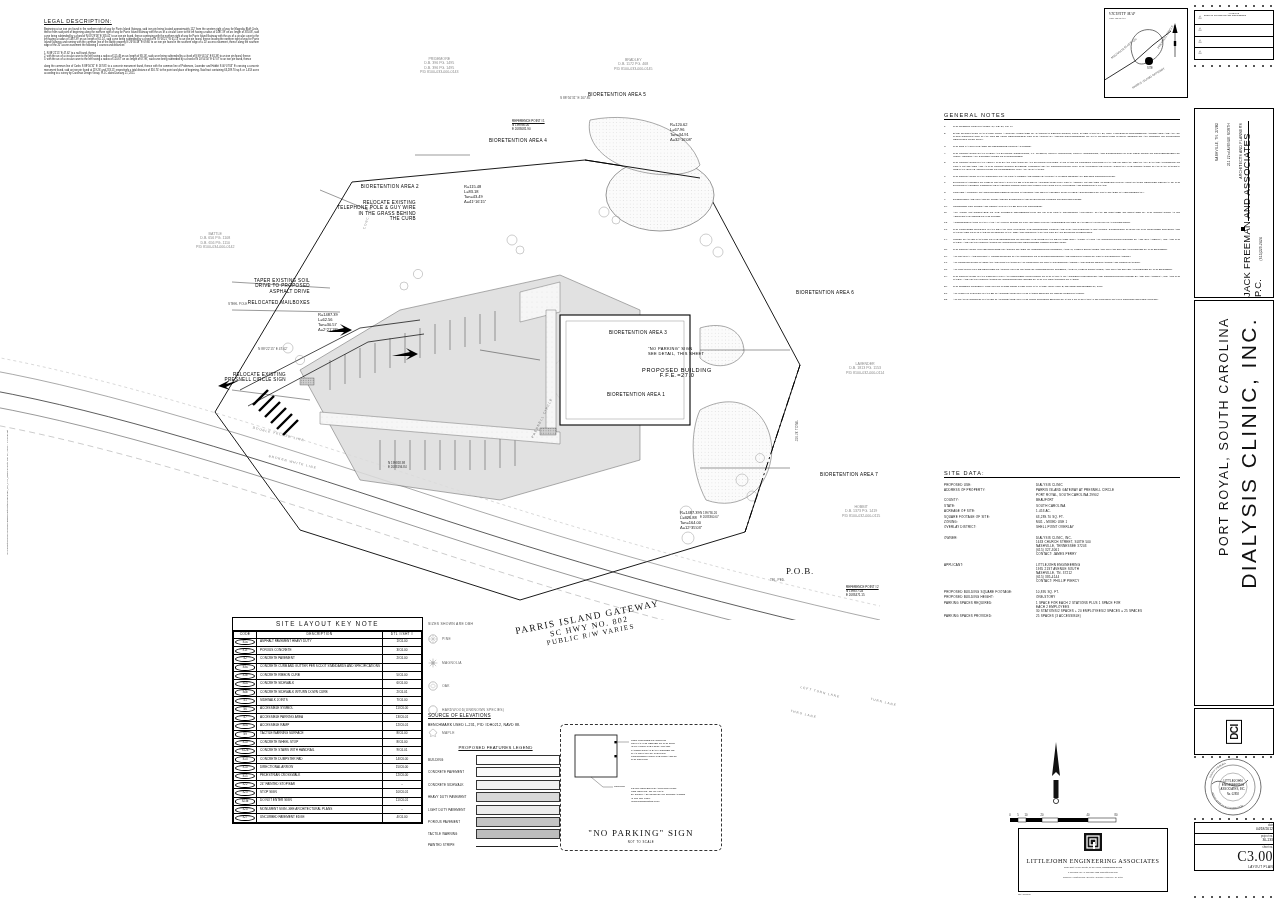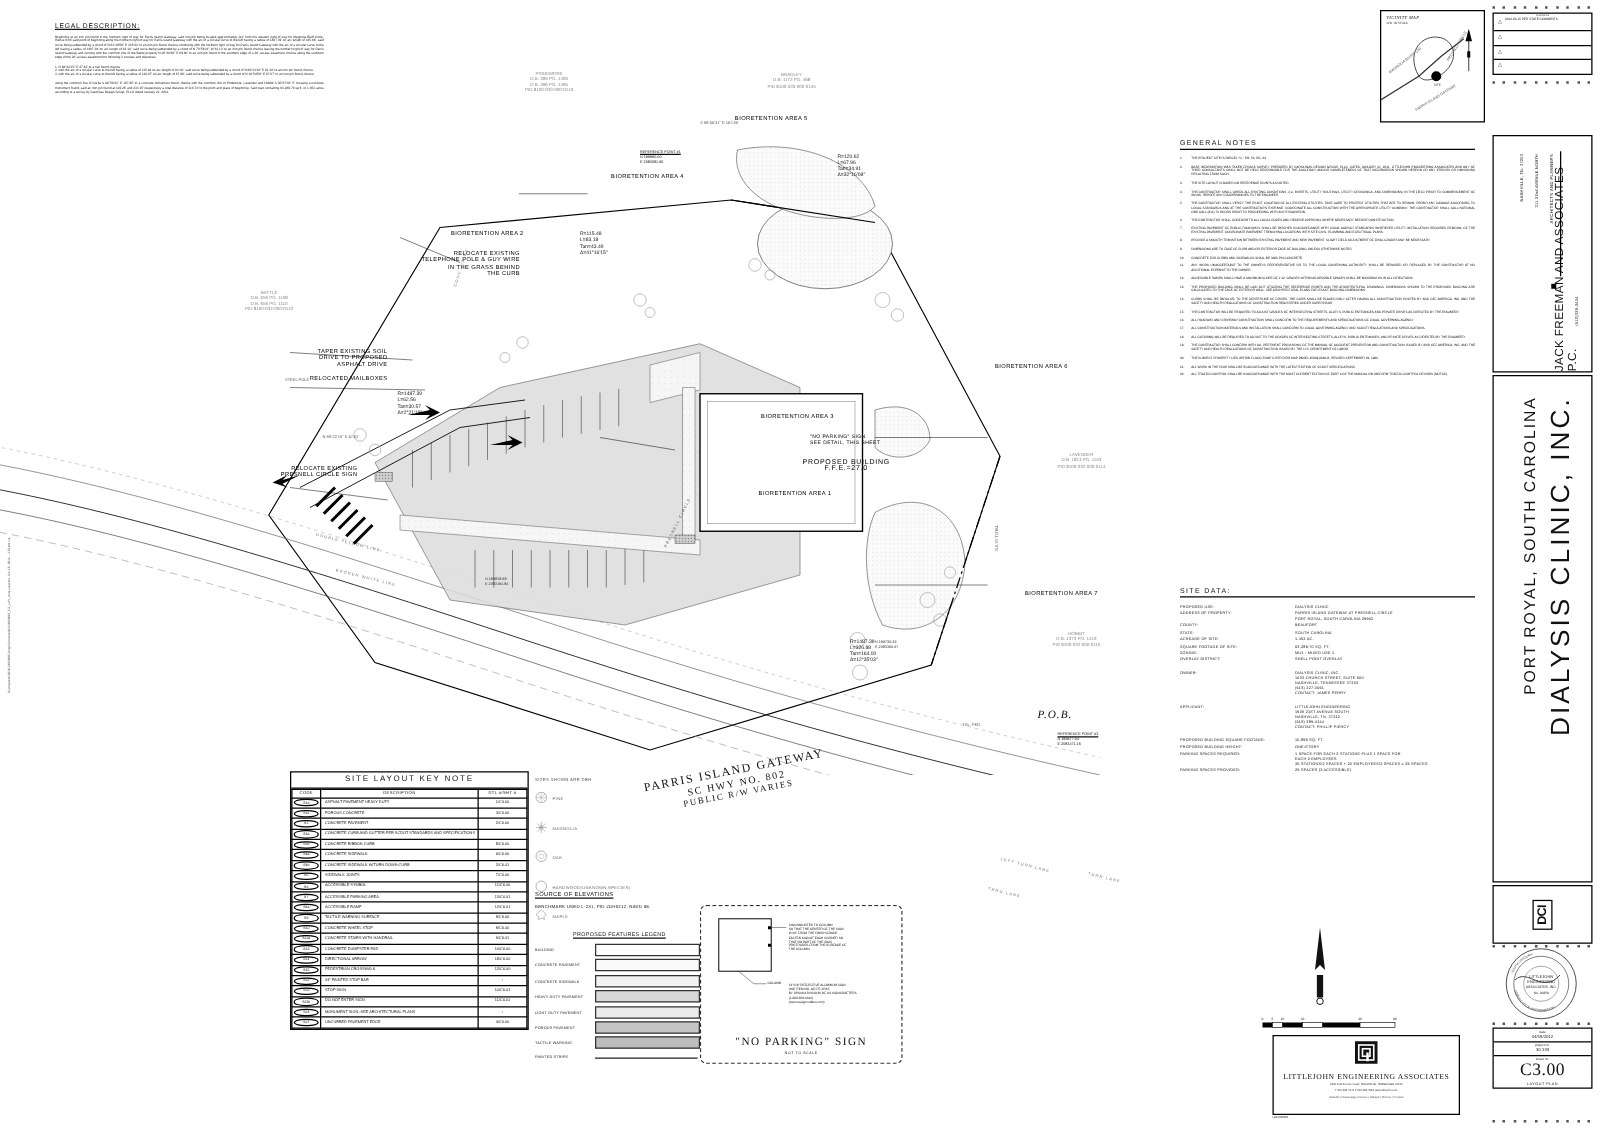--- a/index.html
+++ b/index.html
@@ -131,21 +131,21 @@
   #dci .box{position:absolute;left:50%;top:50%;transform:translate(-50%,-50%) rotate(-90deg);
             border:1.4px solid #000;padding:1.5px 3px;font-size:10px;letter-spacing:-.5px;
             font-weight:bold;}
 
   
   #seal{left:1196px;top:756px;width:74px;height:62px;}
   .sealtx{font-size:2.4px;}
 
   
   #sheetblk{left:1194px;top:822px;width:78px;border:.7px solid #000;background:#fff;}
-  #sheetblk .cell{border-bottom:.6px solid #000;text-align:center;padding:1.2px 0 1.6px;}
+  #sheetblk .cell{border-bottom:.6px solid #000;text-align:right;padding:1.2px 0 1.6px;}
   #sheetblk .cell:last-child{border-bottom:none;}
   #sheetblk .lbl{font-size:2.6px;color:#333;}
   #sheetblk .val{font-size:3.4px;}
   #sheetblk .big{font-size:14px;letter-spacing:.4px;font-family:"Liberation Serif",serif;}
   #sheetblk .sub{font-size:3px;letter-spacing:.4px;}
 
   
   .dots{position:absolute;display:flex;justify-content:space-between;}
   .dots i{width:2px;height:2px;background:#555;display:block;}
 
@@ -382,21 +382,21 @@
   <div class="abs parcel" style="left:846px;top:362px;white-space:pre-line;">LAVENDER
 D.B. 1813 PG. 1153
 PID 8100-032-000-0114</div>
   <div class="abs parcel" style="left:842px;top:505px;white-space:pre-line;">HOBBIT
 D.B. 1373 PG. 1419
 PID 8100-032-000-0115</div>
   <div class="abs parcel" style="left:614px;top:58px;white-space:pre-line;">BRADLEY
 D.B. 1172 PG. 468
 PID 8100-033-000-0145</div>
 
-  <div class="abs" style="left:830px;top:566px;font-size:9px;font-family:'Liberation Serif',serif;letter-spacing:.8px;font-style:italic;">P.O.B.</div>
+  <div class="abs" style="left:786px;top:566px;font-size:9px;font-family:'Liberation Serif',serif;letter-spacing:.8px;">P.O.B.</div>
 
   <div class="abs bearing" style="left:560px;top:96px;">S 88°56'31" E  167.85'</div>
   <div class="abs bearing" style="left:258px;top:347px;">N 88°22'15" E 47.62'</div>
   <div class="abs bearing vert" style="left:795px;top:420px;">316.74' TOTAL</div>
 
   <div class="abs bearing" style="left:252px;top:432px;transform:rotate(14deg);letter-spacing:1px;color:#777;">DOUBLE YELLOW LINE</div>
   <div class="abs bearing" style="left:268px;top:460px;transform:rotate(14deg);letter-spacing:1px;color:#777;">BROKEN WHITE LINE</div>
   <div class="abs bearing" style="left:800px;top:690px;transform:rotate(14deg);letter-spacing:1px;color:#777;">LEFT TURN LANE</div>
   <div class="abs bearing" style="left:790px;top:712px;transform:rotate(14deg);letter-spacing:1px;color:#777;">THRU LANE</div>
   <div class="abs bearing" style="left:870px;top:700px;transform:rotate(14deg);letter-spacing:1px;color:#777;">TURN LANE</div>

